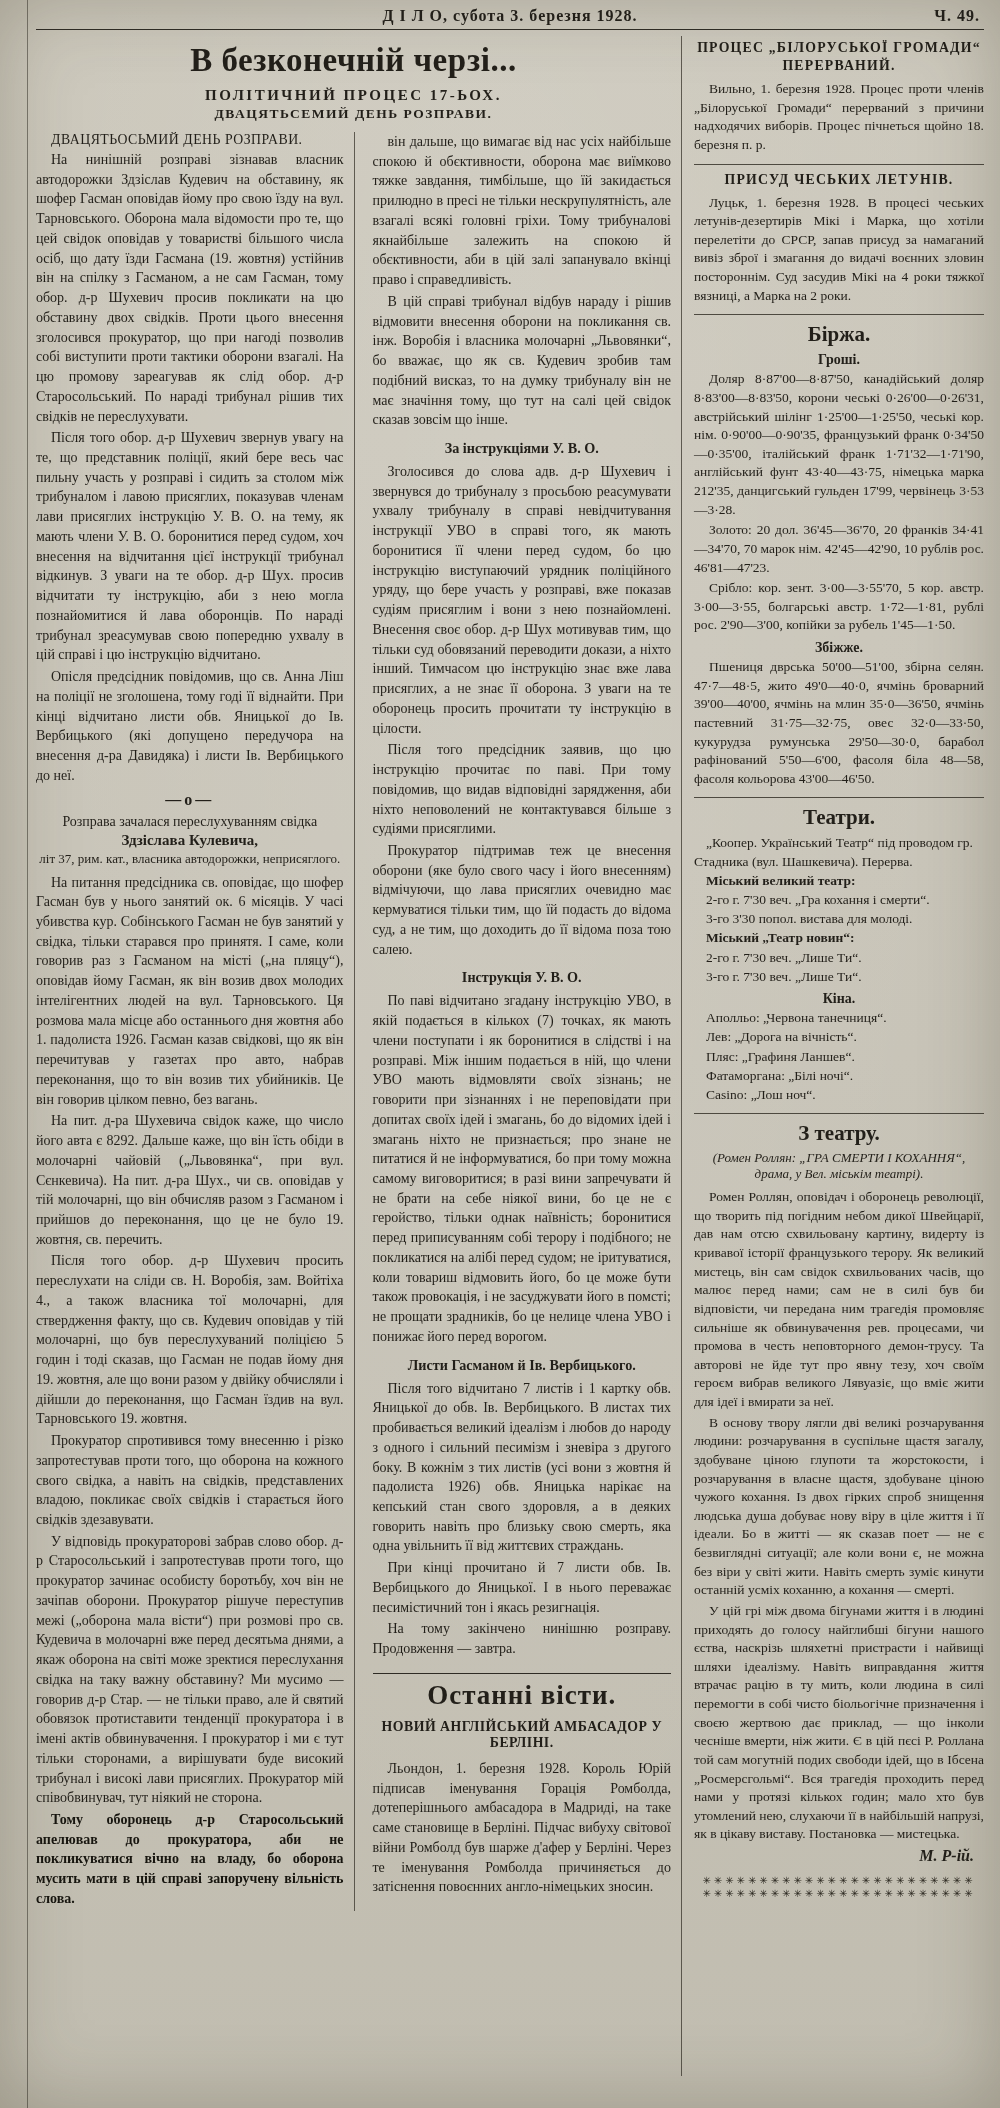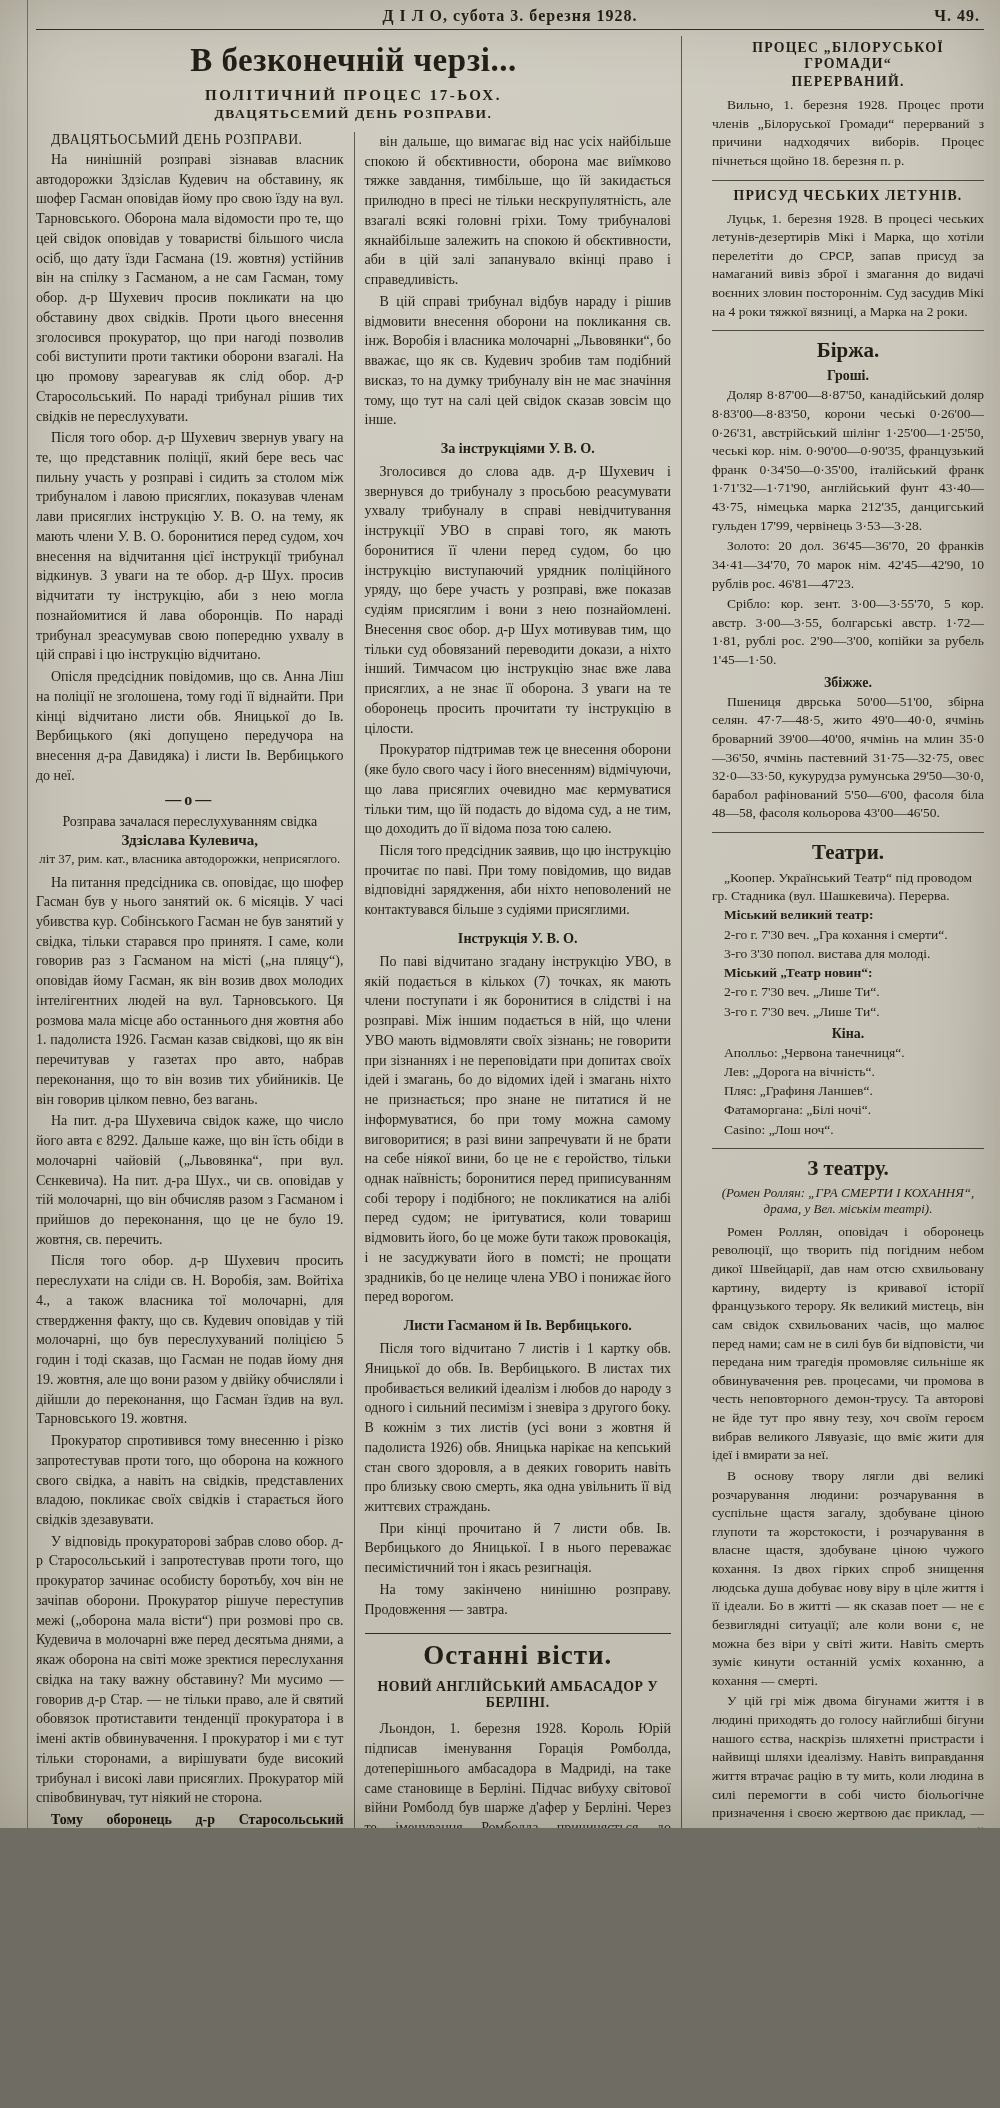--- a/index.html
+++ b/index.html
@@ -1,41 +1,41 @@
 <!DOCTYPE html>
 <html><head>
 <meta charset="utf-8">
 <style>
   *{box-sizing:border-box;}
   html,body{margin:0;padding:0;background:#6f6c63;}
   .page{
-    position:relative;width:1000px;height:1828px;margin:0 auto;
+    position:relative;width:1000px;height:2108px;margin:0 auto;
     background:
       radial-gradient(ellipse at 50% 25%, rgba(255,255,255,.10), rgba(0,0,0,0) 65%),
       linear-gradient(180deg,#cdc9bd 0%,#c8c4b8 50%,#c1bdb0 100%);
     box-shadow:inset 0 0 80px rgba(55,45,25,.28);
     color:#221f19;
     font-family:"Liberation Serif","DejaVu Serif",serif;
     overflow:hidden;
     padding:4px 16px 8px 36px;
   }
   .edge-line{position:absolute;top:0;bottom:0;left:27px;width:1px;background:rgba(40,36,28,.5);}
   .masthead{position:relative;text-align:center;font-weight:bold;font-size:16px;letter-spacing:1px;padding:3px 0 4px;}
   .masthead .issue{position:absolute;right:4px;top:3px;font-weight:bold;}
   .rule{border-top:1.8px solid #2e2b24;margin:0 0 6px;}
   .columns{display:flex;height:2040px;overflow:hidden;}
   .main{width:645px;padding-right:10px;}
-  .col3{width:303px;border-left:1px solid rgba(45,41,33,.7);padding-left:30px;overflow:hidden;}
+  .col3{width:303px;border-left:1px solid rgba(45,41,33,.7);padding-left:12px;overflow:hidden;}
   h1.headline{font-size:33px;font-weight:bold;text-align:center;margin:6px 0 8px;letter-spacing:.5px;}
   .kicker{text-align:center;font-weight:bold;font-size:15px;letter-spacing:2.5px;margin:2px 0;}
   .subhead{text-align:center;font-weight:bold;font-size:13.5px;letter-spacing:1.5px;margin:2px 0 10px;}
   .two-col{display:flex;}
   .tcol{width:50%;overflow:hidden;}
   .tcol.first{padding-right:10px;}
-  .tcol.second{border-left:1px solid rgba(45,41,33,.7);padding-left:10px;}
+  .tcol.second{border-left:1px solid rgba(45,41,33,.7);padding-left:18px;}
   p.body{font-size:14px;line-height:1.41;text-align:justify;text-indent:15px;margin:0 0 2px;}
   p.p-lead{font-weight:normal;font-size:13.8px;text-indent:15px;margin:0 0 2px;letter-spacing:.5px;}
   .sep{text-align:center;letter-spacing:3px;margin:5px 0;font-weight:bold;}
   .center-line{text-align:center;font-size:14px;margin:4px 0 0;}
   .witness-name{text-align:center;font-weight:bold;font-size:15px;margin:2px 0;}
   .witness-desc{text-align:center;font-size:13px;margin:0 0 6px;}
   .crosshead{text-align:center;font-weight:bold;font-size:14.2px;margin:10px 0 5px;}
   .smudge{filter:blur(.7px);font-weight:bold;color:#17150f;}
   .news-divider{border-top:1.4px solid #2e2b24;margin:14px 0 4px;}
   .display-head{font-size:27px;font-weight:bold;text-align:center;margin:6px 0 8px;letter-spacing:1px;}
@@ -92,22 +92,22 @@
           <p class="body">Прокуратор спротивився тому внесенню і різко запротестував проти того, що оборона на кожного свого свідка, а навіть на свідків, представлених владою, покликає своїх свідків і старається його свідків здезавувати.</p>
           <p class="body">У відповідь прокураторові забрав слово обор. д-р Старосольський і запротестував проти того, що прокуратор зачинає особисту боротьбу, хоч він не зачіпав оборони. Прокуратор рішуче переступив межі („оборона мала вісти“) при розмові про св. Кудевича в молочарні вже перед десятьма днями, а якаж оборона на світі може зректися переслухання свідка на таку важну обставину? Ми мусимо — говорив д-р Стар. — не тільки право, але й святий обовязок протиставити тенденції прокуратора і в імені актів обвинувачення. І прокуратор і ми є тут тільки сторонами, а вирішувати буде високий трибунал і високі лави присяглих. Прокуратор мій співобвинувач, тут ніякий не сторона.</p>
           <p class="body smudge">Тому оборонець д-р Старосольський апелював до прокуратора, аби не покликуватися вічно на владу, бо оборона мусить мати в цій справі запоручену вільність слова.</p>
         </div>
 
         <div class="tcol second">
           <p class="body">він дальше, що вимагає від нас усіх найбільше спокою й обєктивности, оборона має виїмково тяжке завдання, тимбільше, що їй закидається прилюдно в пресі не тільки нескрупулятність, але взагалі всякі головні гріхи. Тому трибуналові якнайбільше залежить на спокою й обєктивности, аби в цій залі запанувало вкінці право і справедливість.</p>
           <p class="body">В цій справі трибунал відбув нараду і рішив відмовити внесення оборони на покликання св. інж. Воробія і власника молочарні „Львовянки“, бо вважає, що як св. Кудевич зробив там подібний висказ, то на думку трибуналу він не має значіння тому, що тут на салі цей свідок сказав зовсім що інше.</p>
           <div class="crosshead">За інструкціями У. В. О.</div>
           <p class="body">Зголосився до слова адв. д-р Шухевич і звернувся до трибуналу з просьбою реасумувати ухвалу трибуналу в справі невідчитування інструкції УВО в справі того, як мають боронитися її члени перед судом, бо цю інструкцію виступаючий урядник поліційного уряду, що бере участь у розправі, вже показав судіям присяглим і вони з нею познайомлені. Внесення своє обор. д-р Шух мотивував тим, що тільки суд обовязаний переводити докази, а ніхто інший. Тимчасом цю інструкцію знає вже лава присяглих, а не знає її оборона. З уваги на те оборонець просить прочитати ту інструкцію в цілости.</p>
+          <p class="body">Після того предсідник заявив, що цю інструкцію прочитає по паві. При тому повідомив, що видав відповідні зарядження, аби ніхто неповолений не контактувався більше з судіями присяглими.</p>
           <p class="body">Прокуратор підтримав теж це внесення оборони (яке було свого часу і його внесенням) відмічуючи, що лава присяглих очевидно має кермуватися тільки тим, що їй подасть до відома суд, а не тим, що доходить до її відома поза тою салею.</p>
-          <p class="body">Після того предсідник заявив, що цю інструкцію прочитає по паві. При тому повідомив, що видав відповідні зарядження, аби ніхто неповолений не контактувався більше з судіями присяглими.</p>
           <div class="crosshead">Інструкція У. В. О.</div>
           <p class="body">По паві відчитано згадану інструкцію УВО, в якій подається в кількох (7) точках, як мають члени поступати і як боронитися в слідстві і на розправі. Між іншим подається в ній, що члени УВО мають відмовляти своїх зізнань; не говорити при зізнаннях і не переповідати при допитах своїх ідей і змагань, бо до відомих ідей і змагань ніхто не признається; про знане не питатися й не інформуватися, бо при тому можна самому виговоритися; в разі вини запречувати й не брати на себе ніякої вини, бо це не є геройство, тільки однак наївність; боронитися перед приписуванням собі терору і подібного; не покликатися на алібі перед судом; не іритуватися, коли товариш відмовить його, бо це може бути також провокація, і не засуджувати його в помсті; не прощати зрадників, бо це нелице члена УВО і понижає його перед ворогом.</p>
           <div class="crosshead">Листи Гасманом й Ів. Вербицького.</div>
           <p class="body">Після того відчитано 7 листів і 1 картку обв. Яницької до обв. Ів. Вербицького. В листах тих пробивається великий ідеалізм і любов до народу з одного і сильний песимізм і зневіра з другого боку. В кожнім з тих листів (усі вони з жовтня й падолиста 1926) обв. Яницька нарікає на кепський стан свого здоровля, а в деяких говорить навіть про близьку свою смерть, яка одна увільнить її від життєвих страждань.</p>
           <p class="body">При кінці прочитано й 7 листи обв. Ів. Вербицького до Яницької. І в нього переважає песимістичний тон і якась резигнація.</p>
           <p class="body">На тому закінчено нинішню розправу. Продовження — завтра.</p>
 
           <div class="news-divider"></div>
           <div class="display-head">Останні вісти.</div>
           <div class="news-headline">НОВИЙ АНГЛІЙСЬКИЙ АМБАСАДОР У БЕРЛІНІ.</div>

